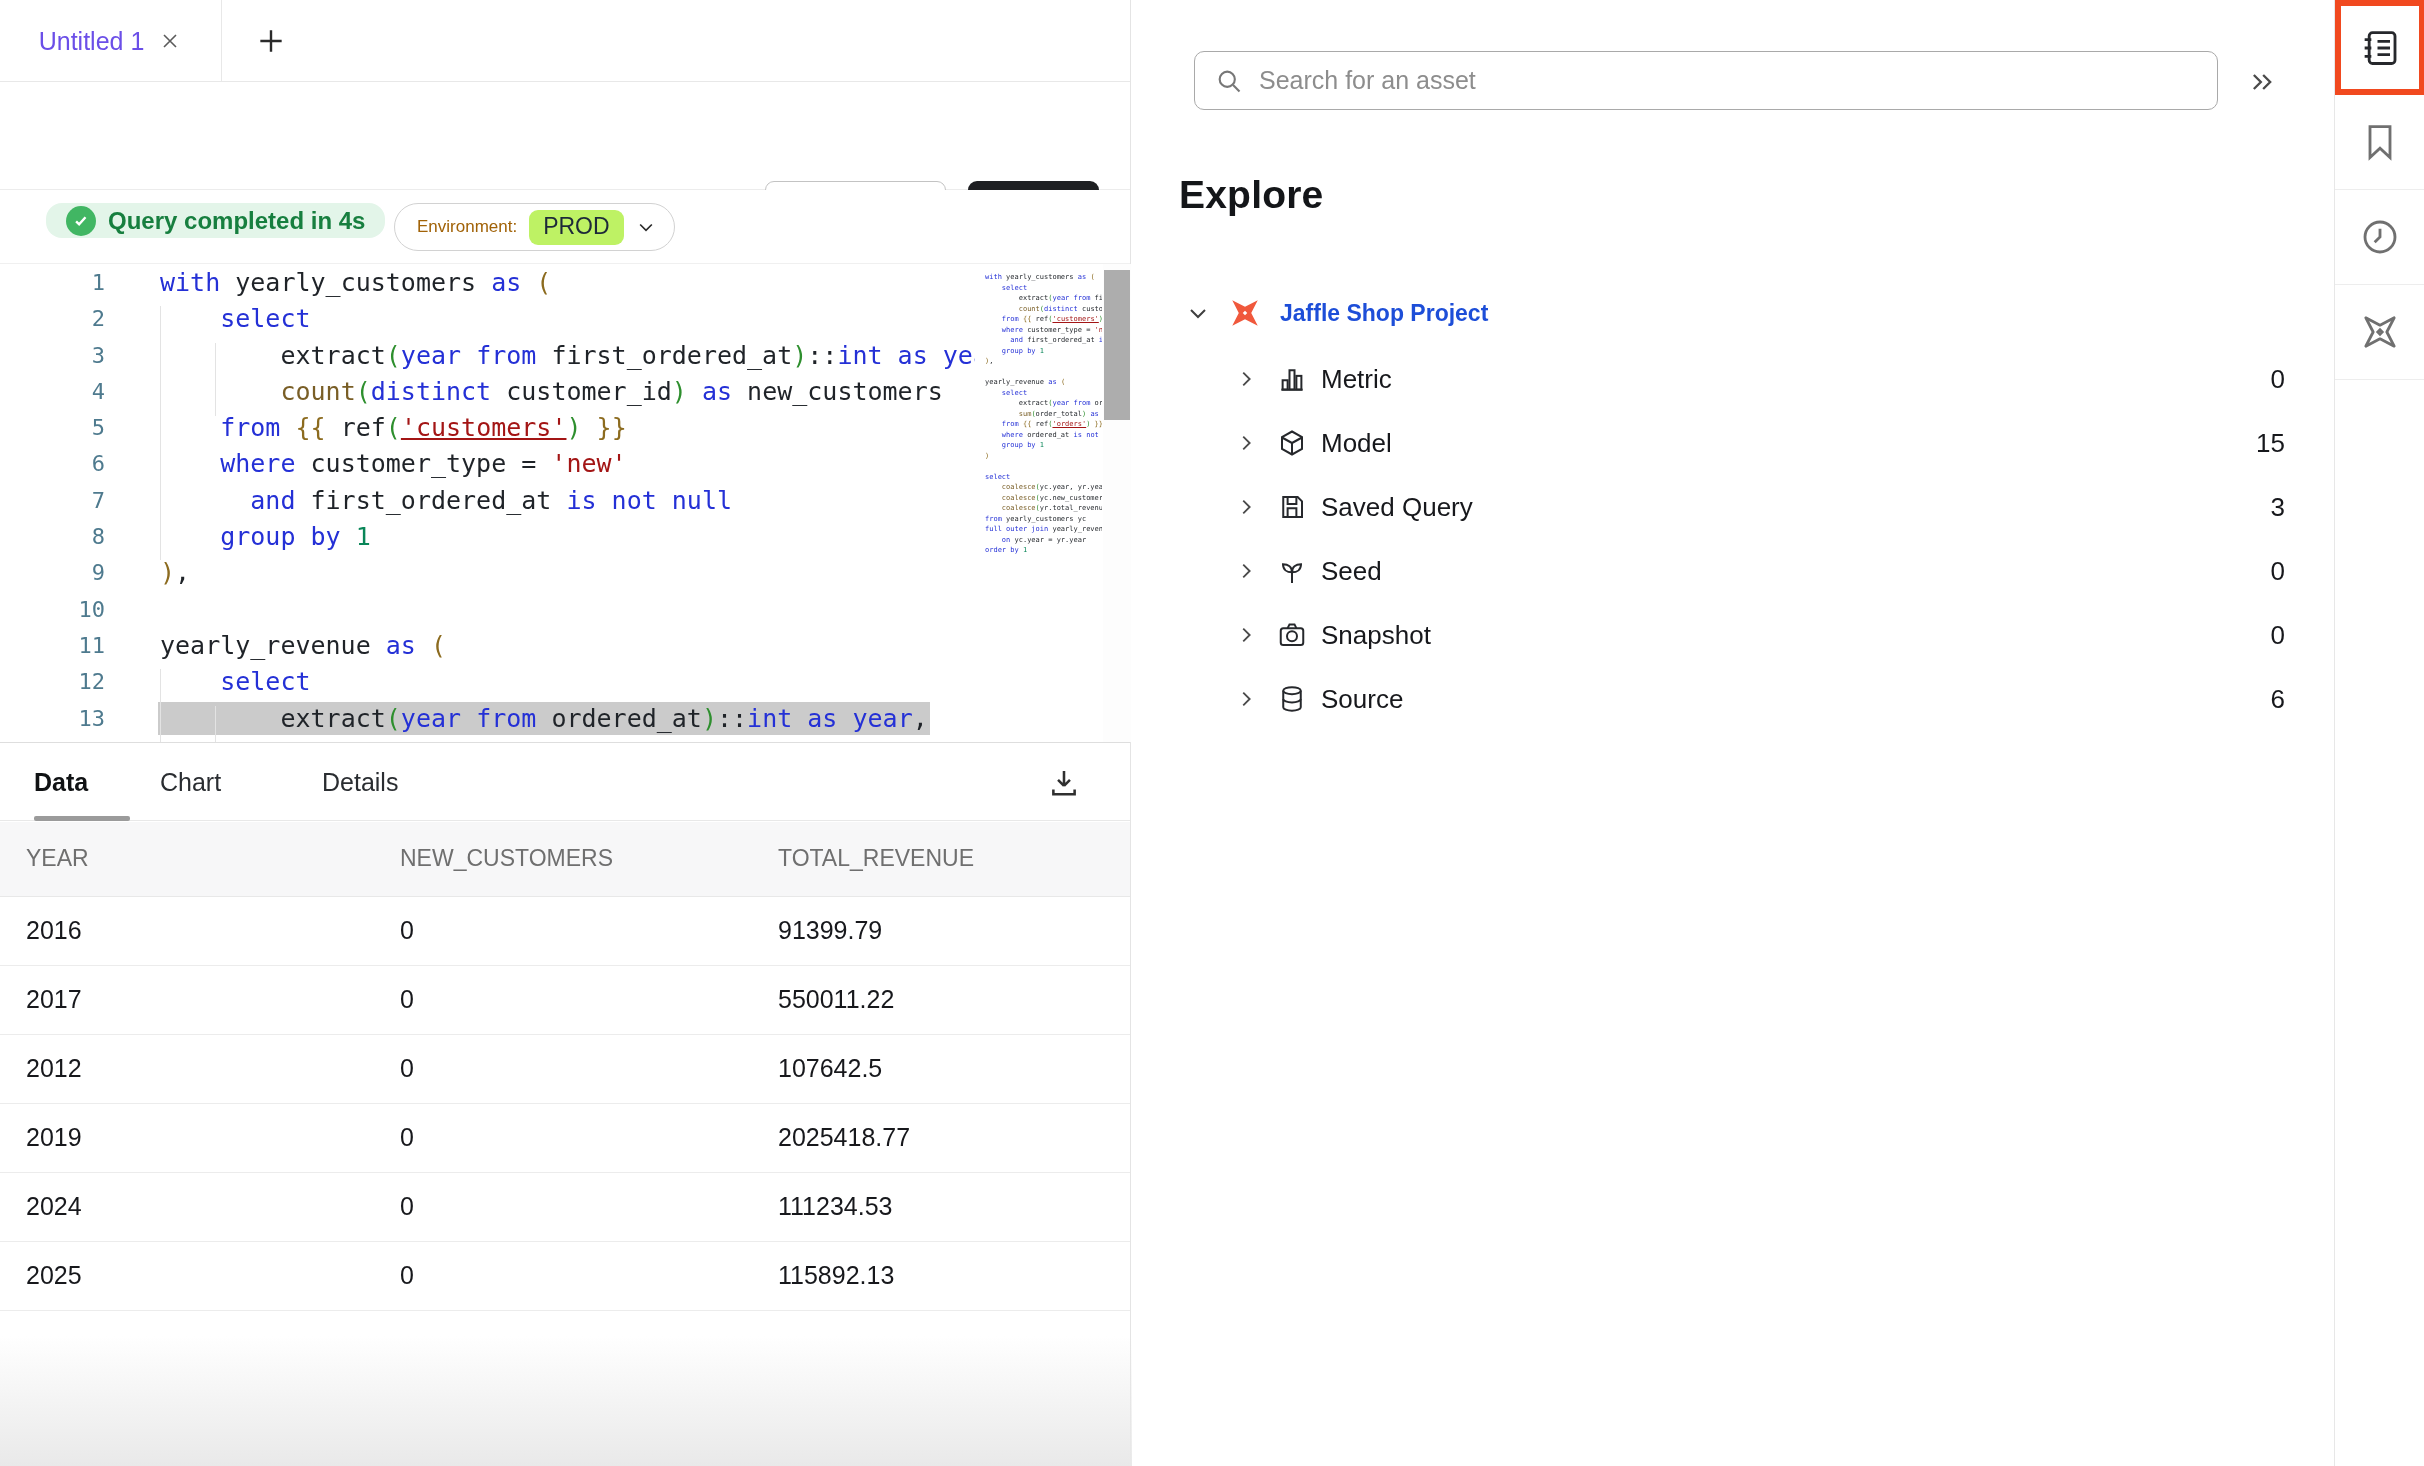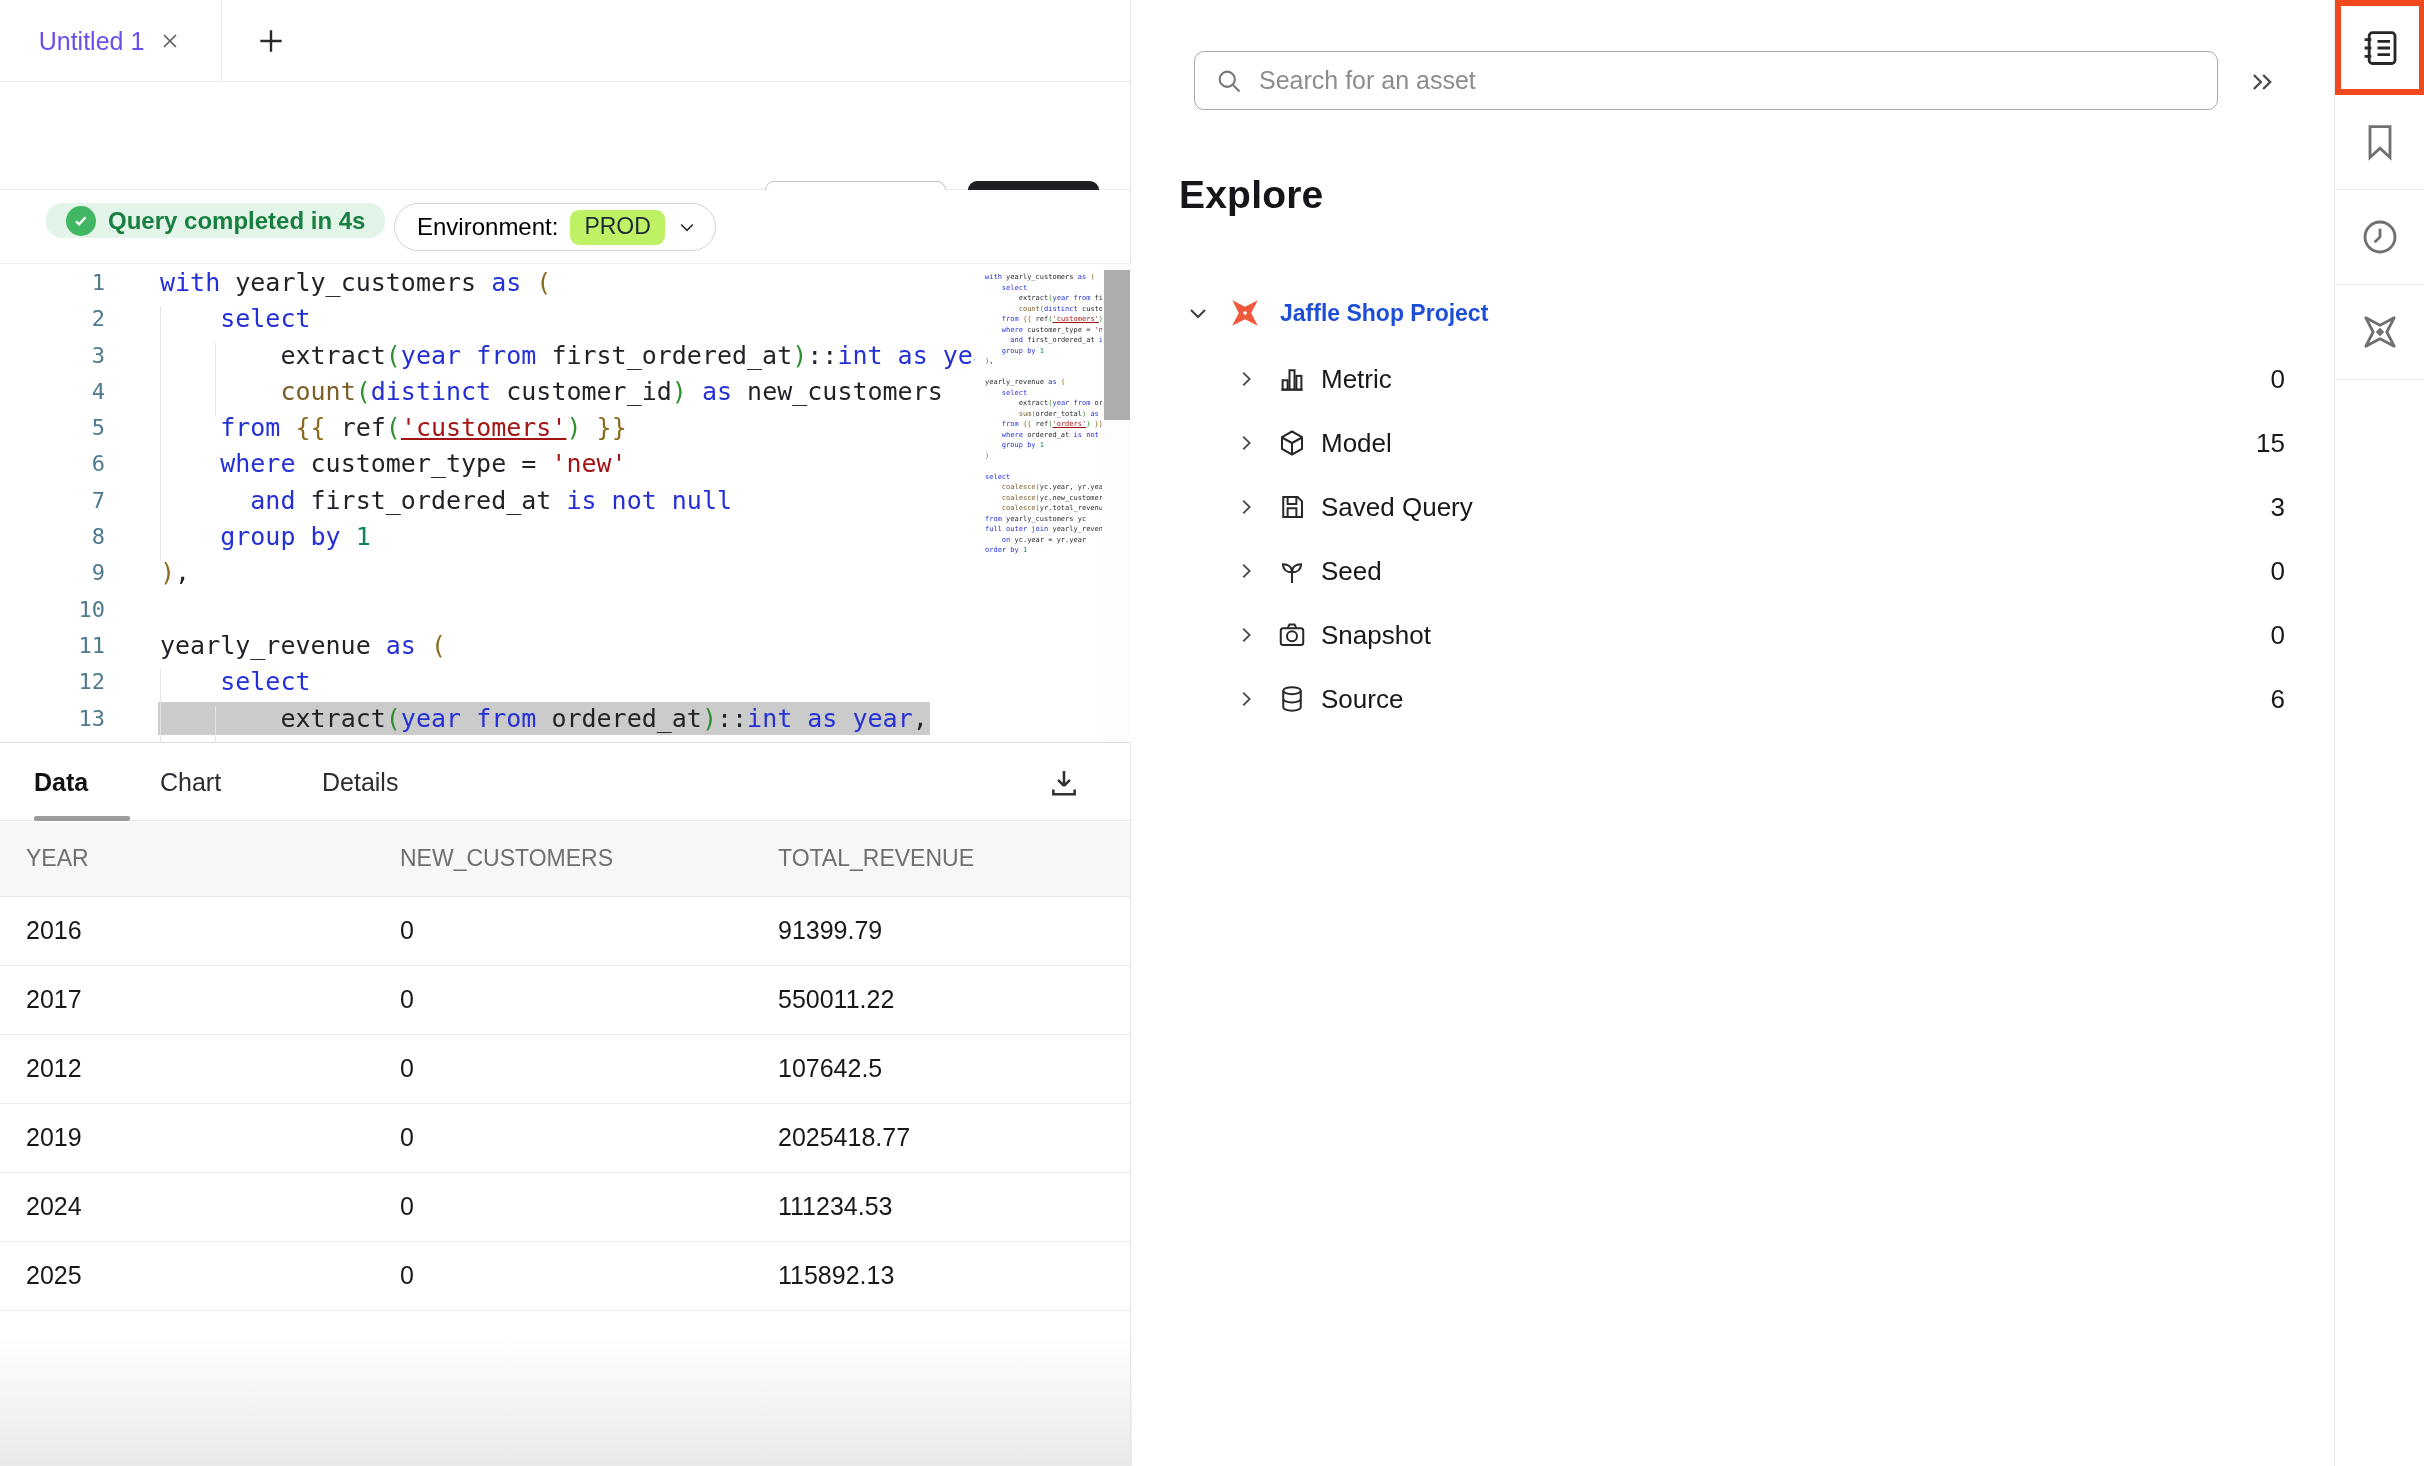--- a/index.html
+++ b/index.html
@@ -23,21 +23,21 @@
   #run-btn { position:absolute; left:968px; top:99px; width:131px; height:61px; background:#1e1f22; border-radius:9px;
              display:flex; align-items:center; justify-content:center; gap:12px; color:#fff; font-size:25px; font-weight:700; }
 
   #statusrow { position:absolute; left:0; top:190px; width:100%; height:74px; background:#fff; border-bottom:1px solid #f0f0f0; }
   #query-status-badge { position:absolute; left:46px; top:13px; height:35px; background:#e3f5e9; border-radius:16px;
                         display:flex; align-items:center; gap:12px; padding:0 20px; }
   #query-status-badge .check-circle { width:30px; height:30px; border-radius:50%; background:#41b663; display:flex; align-items:center; justify-content:center; }
   #query-status-badge .badge-text { color:#177f3f; font-size:24px; font-weight:600; }
   #env-select { position:absolute; left:394px; top:13px; height:48px; border:1.5px solid #d2d2d2; border-radius:24px;
                 display:flex; align-items:center; gap:12px; padding:0 18px 0 22px; background:#fff; }
-  #env-select .env-label { font-size:24px; color:#000000; }
+  #env-select .env-label { font-size:17px; color:#a16207; }
   #env-select .env-pill { background:#bef264; border-radius:9px; padding:3px 14px 5px; font-size:23px; color:#1d2939; }
 
   
   #editor { position:absolute; left:0; top:264px; width:100%; height:478px; background:#fff; overflow:hidden;
             font-family:"DejaVu Sans Mono", monospace; }
   .code-line { height:36.3px; white-space:pre; font-size:25px; line-height:37px; }
   .code-line .ln { display:inline-block; width:105px; text-align:right; color:#4e7a8e; font-size:22px; vertical-align:top; }
   .code-line .tokens { margin-left:55px; }
   .code-line.selected .tokens { background:#cbcbcb; box-shadow:0 0 0 2px #cbcbcb; }
   .tk-k  { color:#2430d6; }

